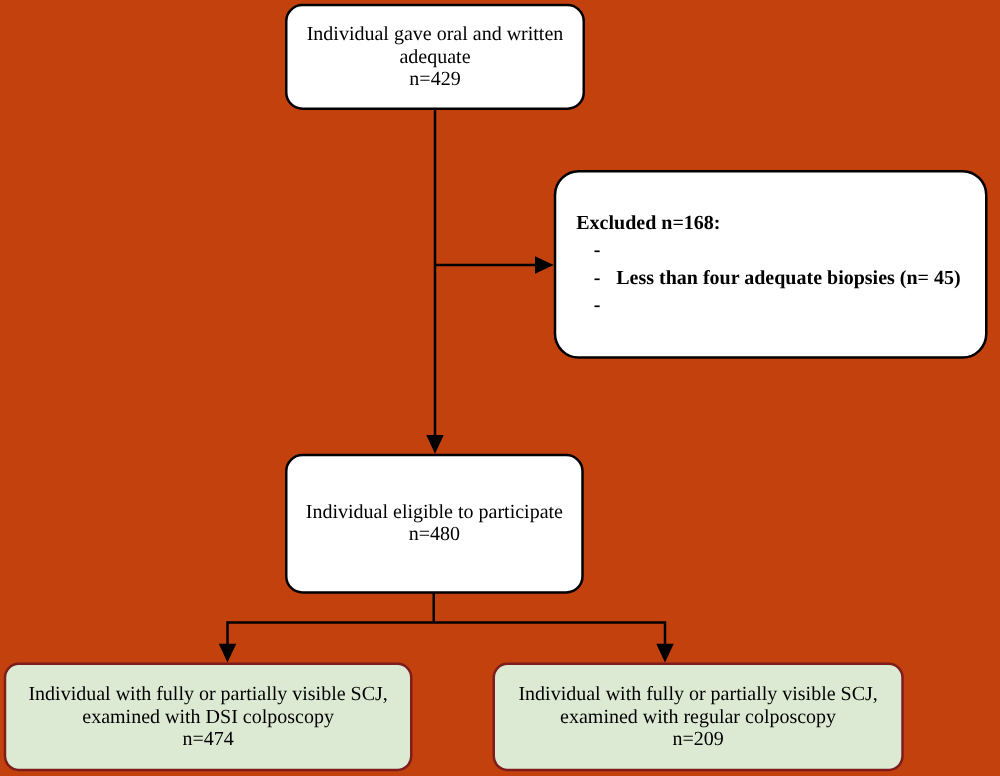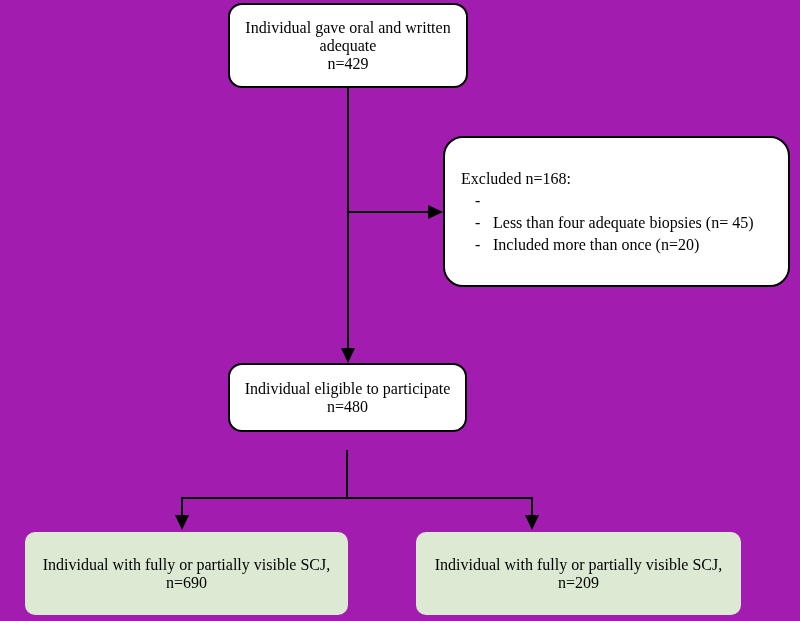--- a/index.html
+++ b/index.html
@@ -4,21 +4,21 @@
 <style>
   html, body {
     margin: 0;
     padding: 0;
     background: #ffffff;
   }
   .canvas {
     position: relative;
     width: 800px;
     height: 621px;
-    background: #a21caf;
+    background: #c2410c;
     font-family: "Liberation Serif", "DejaVu Serif", serif;
     color: #000000;
     overflow: hidden;
   }
   .connectors {
     position: absolute;
     left: 0; top: 0;
     width: 800px; height: 621px;
     z-index: 1;
   }
@@ -50,48 +50,48 @@
   .center-box .line {
     white-space: nowrap;
   }
   .consent {
     left: 228px; top: 3px;
     width: 240px; height: 85px;
     border-radius: 14px;
   }
   .eligible {
     left: 228px; top: 363px;
-    width: 239px; height: 69px;
+    width: 239px; height: 112px;
     border-radius: 14px;
   }
   .excluded {
     left: 443px; top: 136px;
     width: 347px; height: 151px;
     border-radius: 20px;
     display: flex;
     flex-direction: column;
     justify-content: center;
     padding-left: 16px;
     padding-right: 4px;
     line-height: 22px;
+    font-weight: bold;
   }
   .ex-item {
     display: flex;
     white-space: nowrap;
   }
   .ex-item .dash {
     margin-left: 14px;
     width: 18px;
     flex: 0 0 18px;
   }
   .green-box {
     background: #dcead3;
-    border: 2px solid #a21caf;
+    border: 2px solid #7f1d1d;
     border-radius: 12px;
-    margin-left: 20px;
   }
   .dsi {
     left: 3px; top: 530px;
     width: 327px; height: 87px;
   }
   .regular {
     left: 394px; top: 530px;
     width: 329px; height: 87px;
   }
 </style>
@@ -129,32 +129,33 @@
     <div class="ex-title">Excluded n=168:</div>
     <div class="ex-item">
       <span class="dash">-</span>
     </div>
     <div class="ex-item">
       <span class="dash">-</span>
       <span class="ex-text">Less than four adequate biopsies (n= 45)</span>
     </div>
     <div class="ex-item">
       <span class="dash">-</span>
-      <span class="ex-text">Included more than once (n=20)</span>
     </div>
   </div>
 
   <div class="box center-box eligible">
     <div class="line">Individual eligible to participate</div>
     <div class="line">n=480</div>
   </div>
 
   <div class="box center-box green-box dsi">
     <div class="line">Individual with fully or partially visible SCJ,</div>
-    <div class="line">n=690</div>
+    <div class="line">examined with DSI colposcopy</div>
+    <div class="line">n=474</div>
   </div>
 
   <div class="box center-box green-box regular">
     <div class="line">Individual with fully or partially visible SCJ,</div>
+    <div class="line">examined with regular colposcopy</div>
     <div class="line">n=209</div>
   </div>
 
 </div>
 
 </body></html>

